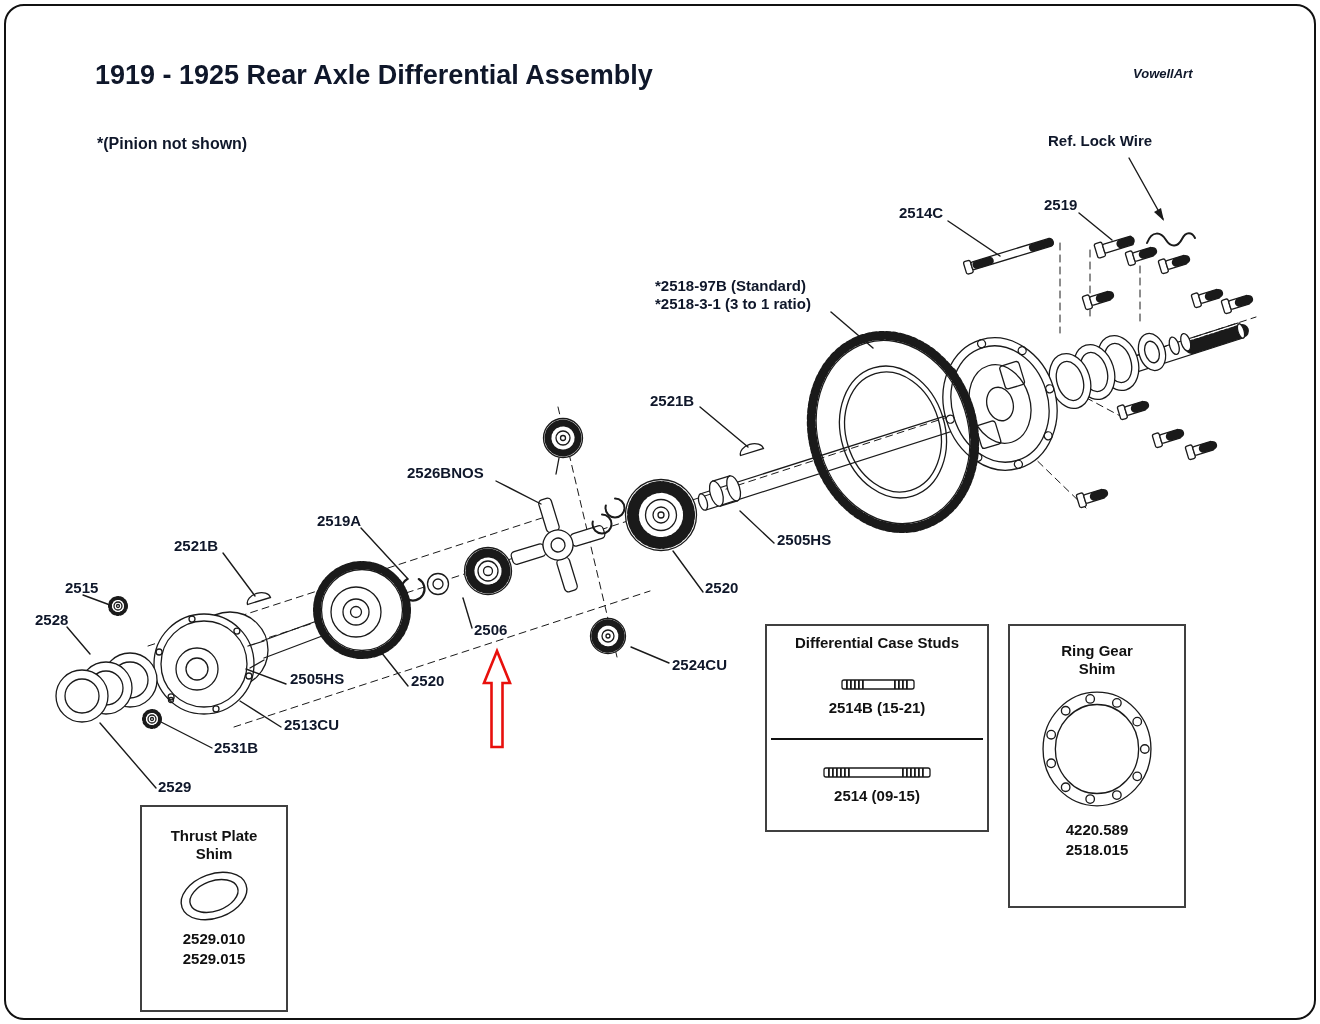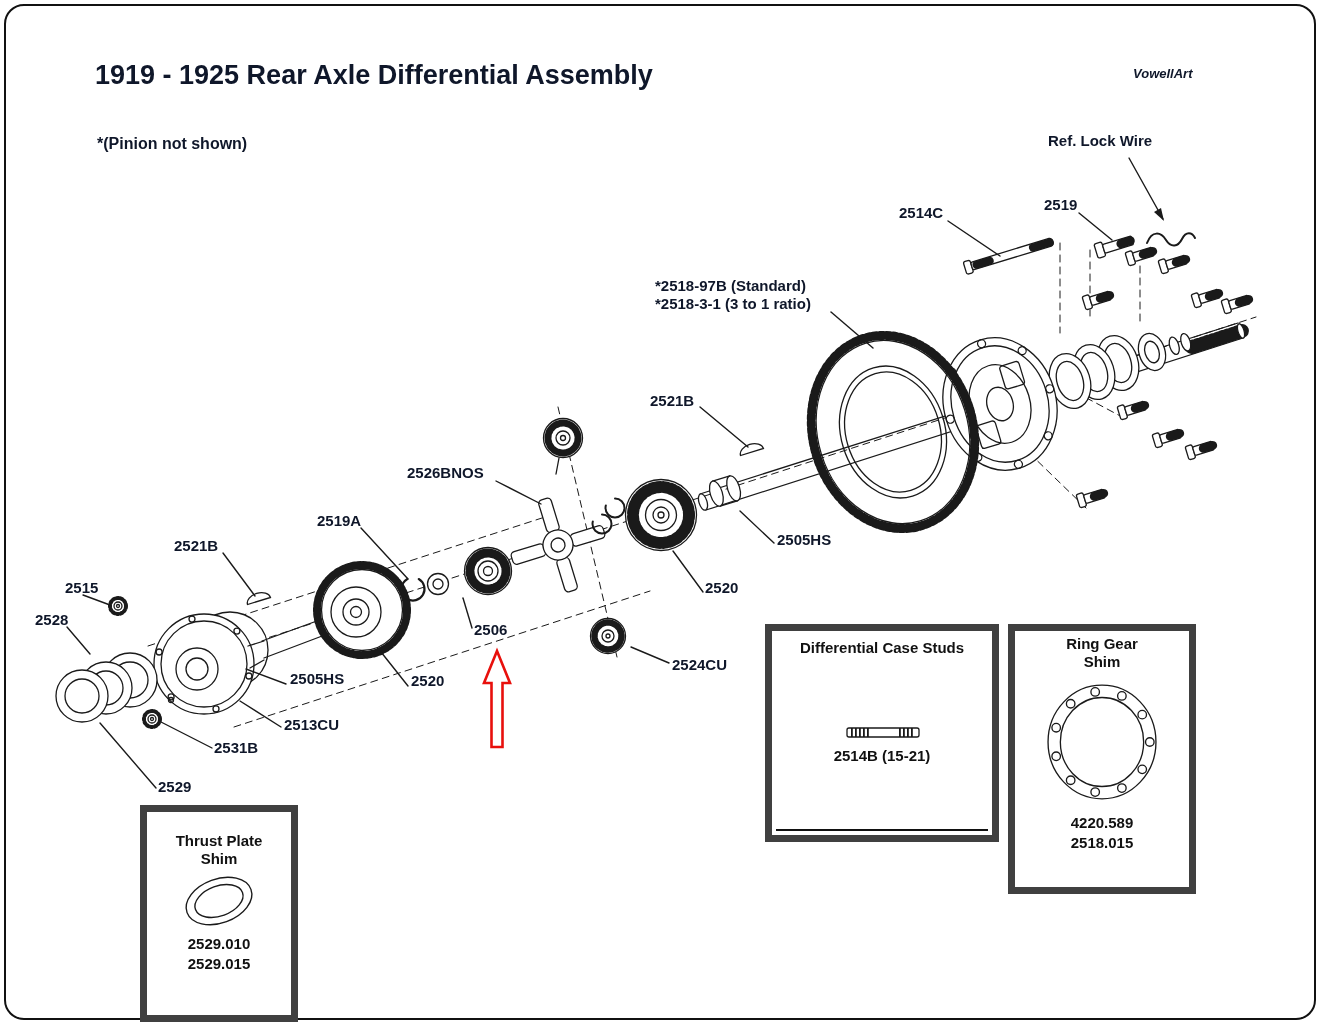--- a/index.html
+++ b/index.html
@@ -3,21 +3,21 @@
 <meta charset="utf-8">
 <style>
   html,body{margin:0;padding:0;width:1320px;height:1024px;background:#fff;}
   body{font-family:"Liberation Sans",sans-serif;position:relative;overflow:hidden;color:#111;}
   .frame{position:absolute;left:4px;top:4px;right:4px;bottom:4px;border:2.5px solid #111;border-radius:20px;pointer-events:none;}
   #art{position:absolute;left:0;top:0;}
   .lbl{position:absolute;font-weight:700;font-size:15px;white-space:nowrap;color:#0f172a;}
   .title{font-size:27px;}
   .credit{font-style:italic;font-size:13px;}
   .note{font-size:16px;}
-  .pbox{position:absolute;border:7px solid #404040;background:#fff;text-align:center;display:flex;flex-direction:column;align-items:center;}
+  .pbox{position:absolute;border:2px solid #404040;background:#fff;text-align:center;display:flex;flex-direction:column;align-items:center;}
   .pbox .bt{font-weight:700;font-size:15px;line-height:1.2;}
   .pbox .pn{font-weight:700;font-size:15px;line-height:1.3;}
   .studsec{width:100%;display:flex;flex-direction:column;align-items:center;justify-content:center;flex:1;}
   .studdiv{width:100%;border-top:2px solid #111;}
 </style>
 </head>
 <body>
 
 <div class="frame"></div>
 
@@ -317,23 +317,33 @@
     <svg width="150" height="26" viewBox="0 0 150 26">
       <g stroke="#1a1a1a" fill="none" stroke-width="1.3">
         <rect x="40" y="8" width="72" height="9" rx="2" fill="#fff"></rect>
         <line x1="44" y1="12.5" x2="62" y2="12.5" stroke-width="9" stroke-dasharray="1.8 2.2"></line>
         <line x1="92" y1="12.5" x2="108" y2="12.5" stroke-width="9" stroke-dasharray="1.8 2.2"></line>
       </g>
     </svg>
     <div class="pn">2514B (15-21)</div>
   </div>
   <div class="studdiv"></div>
+  <div class="studsec">
+    <svg width="150" height="26" viewBox="0 0 150 26">
+      <g stroke="#1a1a1a" fill="none" stroke-width="1.3">
+        <rect x="22" y="8" width="106" height="9" rx="2" fill="#fff"></rect>
+        <line x1="26" y1="12.5" x2="48" y2="12.5" stroke-width="9" stroke-dasharray="1.8 2.2"></line>
+        <line x1="100" y1="12.5" x2="124" y2="12.5" stroke-width="9" stroke-dasharray="1.8 2.2"></line>
+      </g>
+    </svg>
+    <div class="pn">2514 (09-15)</div>
+  </div>
 </div>
 
-<div class="pbox" style="left:1008px;top:624px;width:166px;height:248px;padding:4px 4px;text-align:center;">
+<div class="pbox" style="left:1008px;top:624px;width:166px;height:248px;padding:16px 4px;text-align:center;">
   <div class="bt">Ring Gear</div>
   <div class="bt">Shim</div>
   <svg width="150" height="142" viewBox="0 0 150 150">
     <g stroke="#1a1a1a" fill="none" stroke-width="1.4">
       <ellipse cx="75" cy="75" rx="57" ry="60"></ellipse>
       <ellipse cx="75" cy="75" rx="44" ry="47"></ellipse>
       <circle cx="125.5" cy="75" r="4.5"></circle>
         <circle cx="117.5" cy="103.9" r="4.5"></circle>
       <circle cx="96" cy="123.7" r="4.5"></circle>
         <circle cx="67.8" cy="127.9" r="4.5"></circle>

